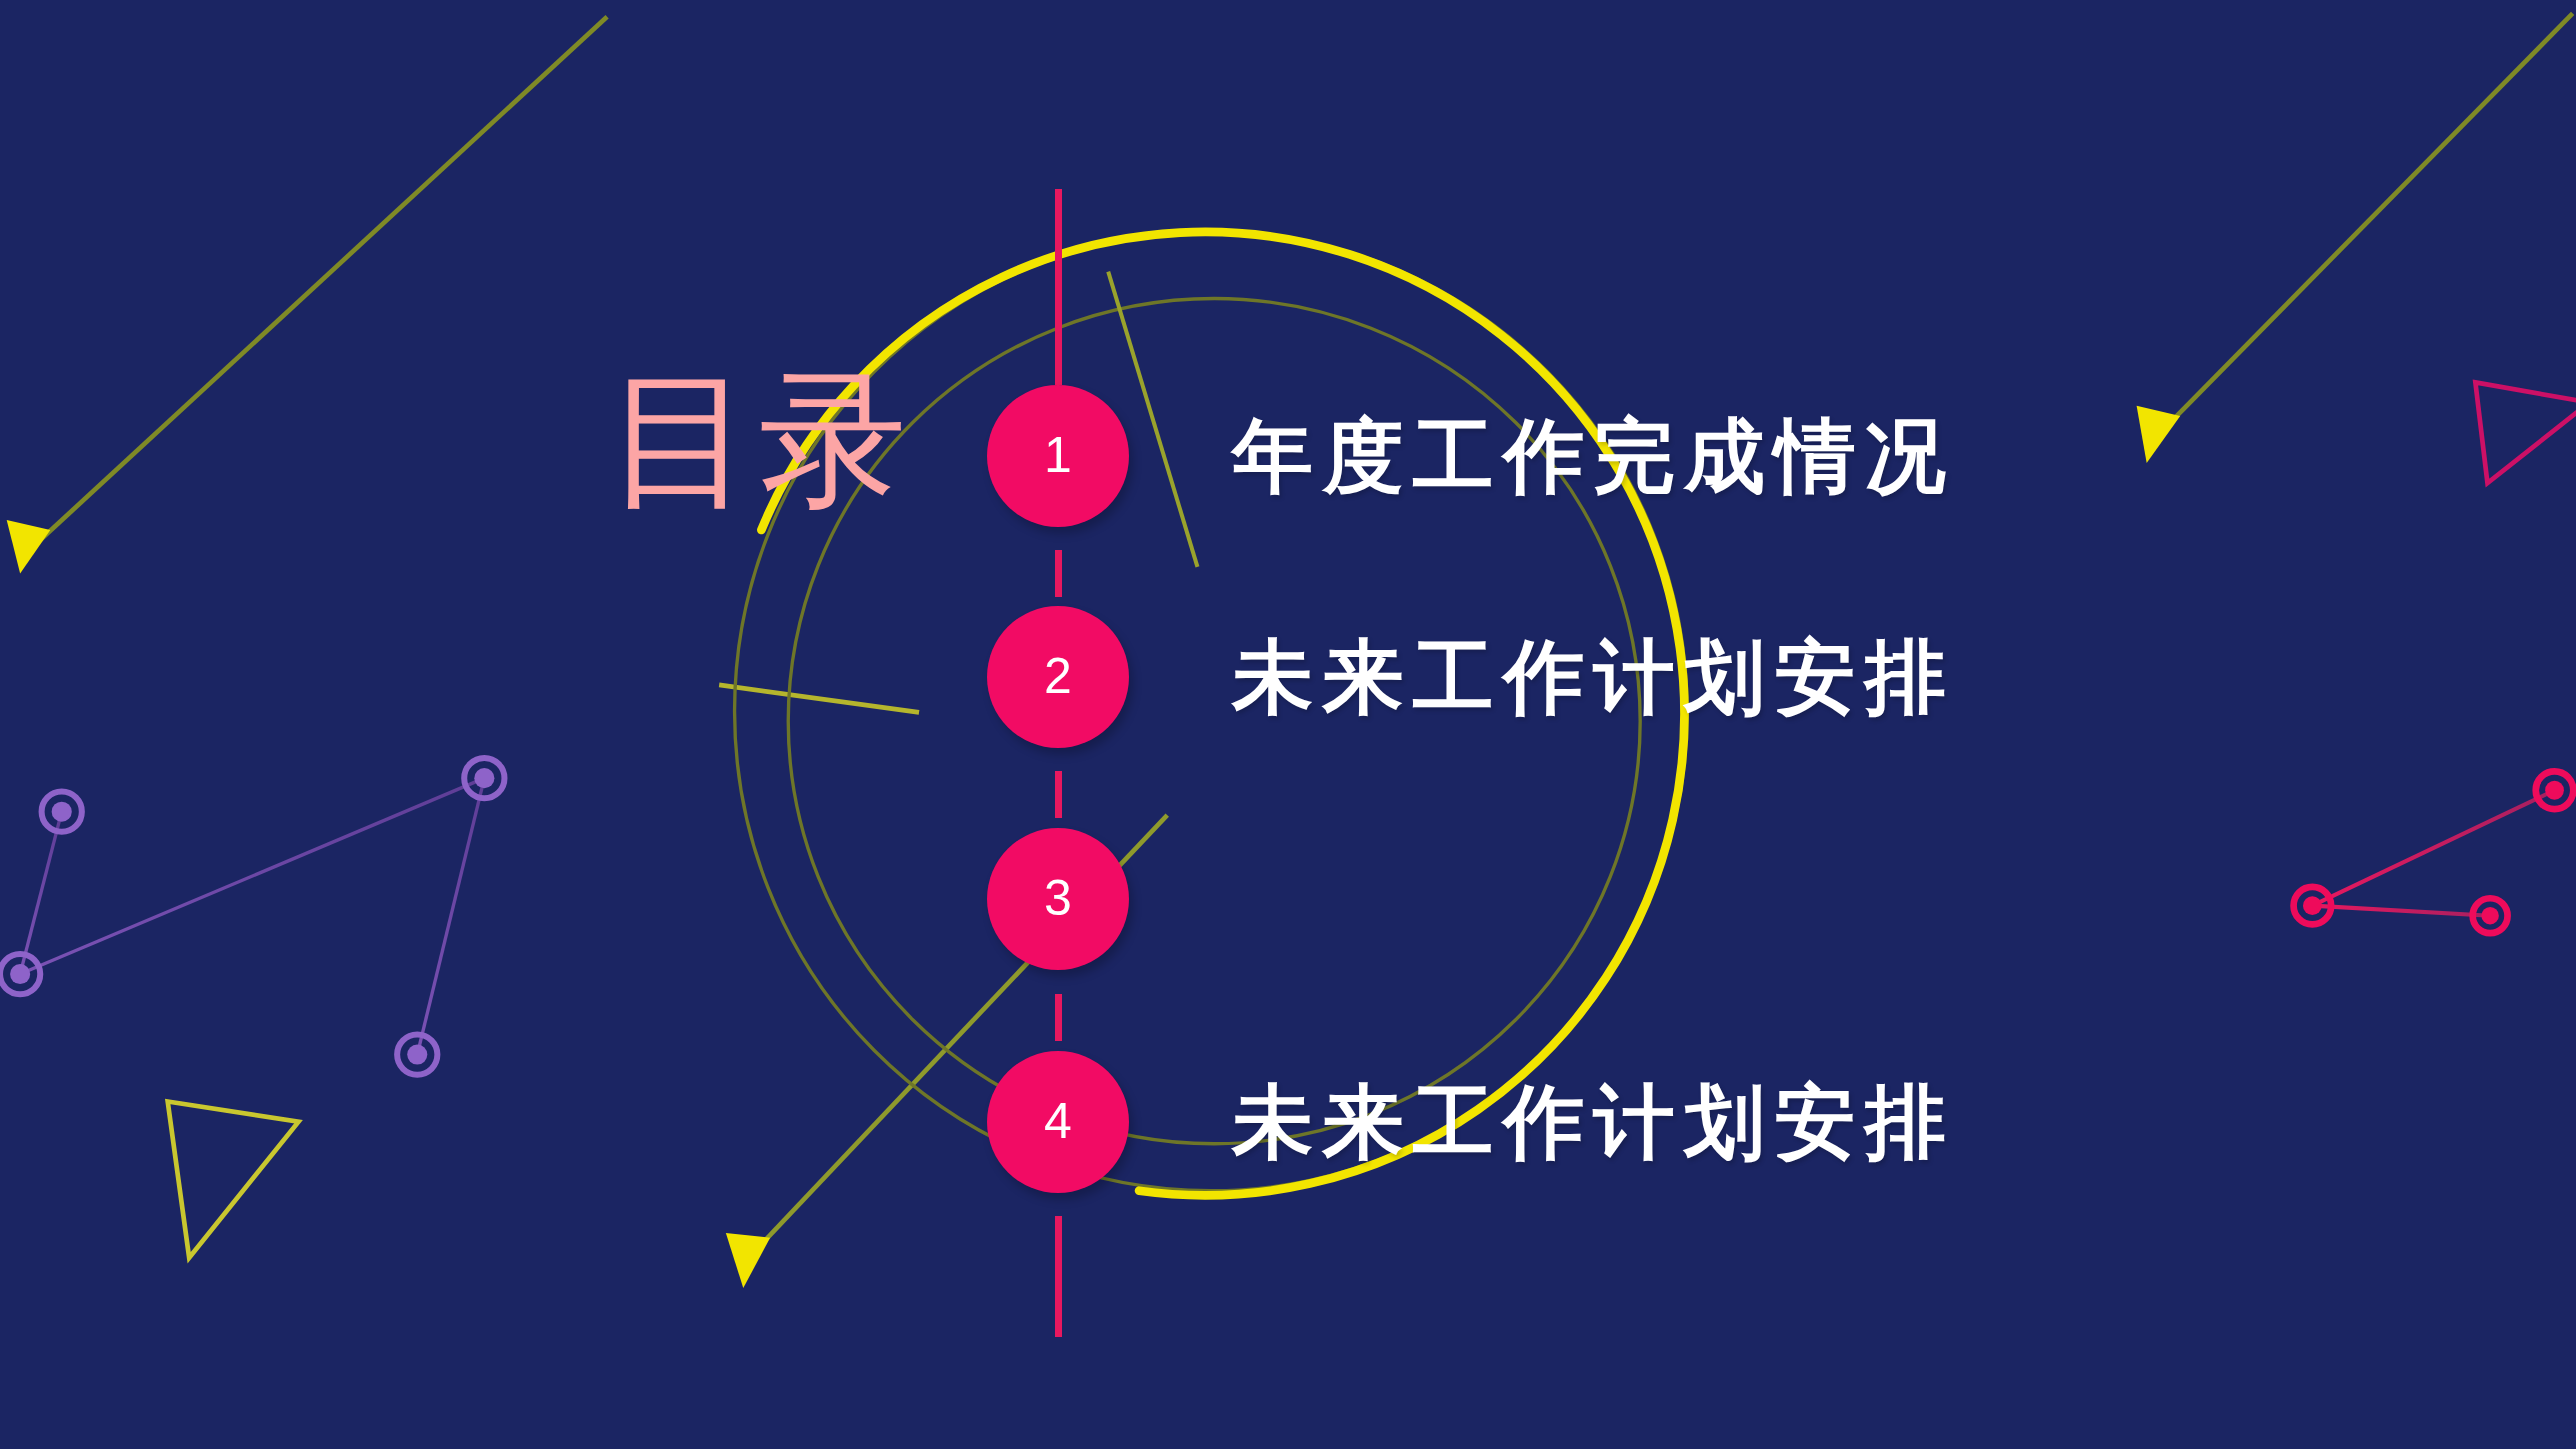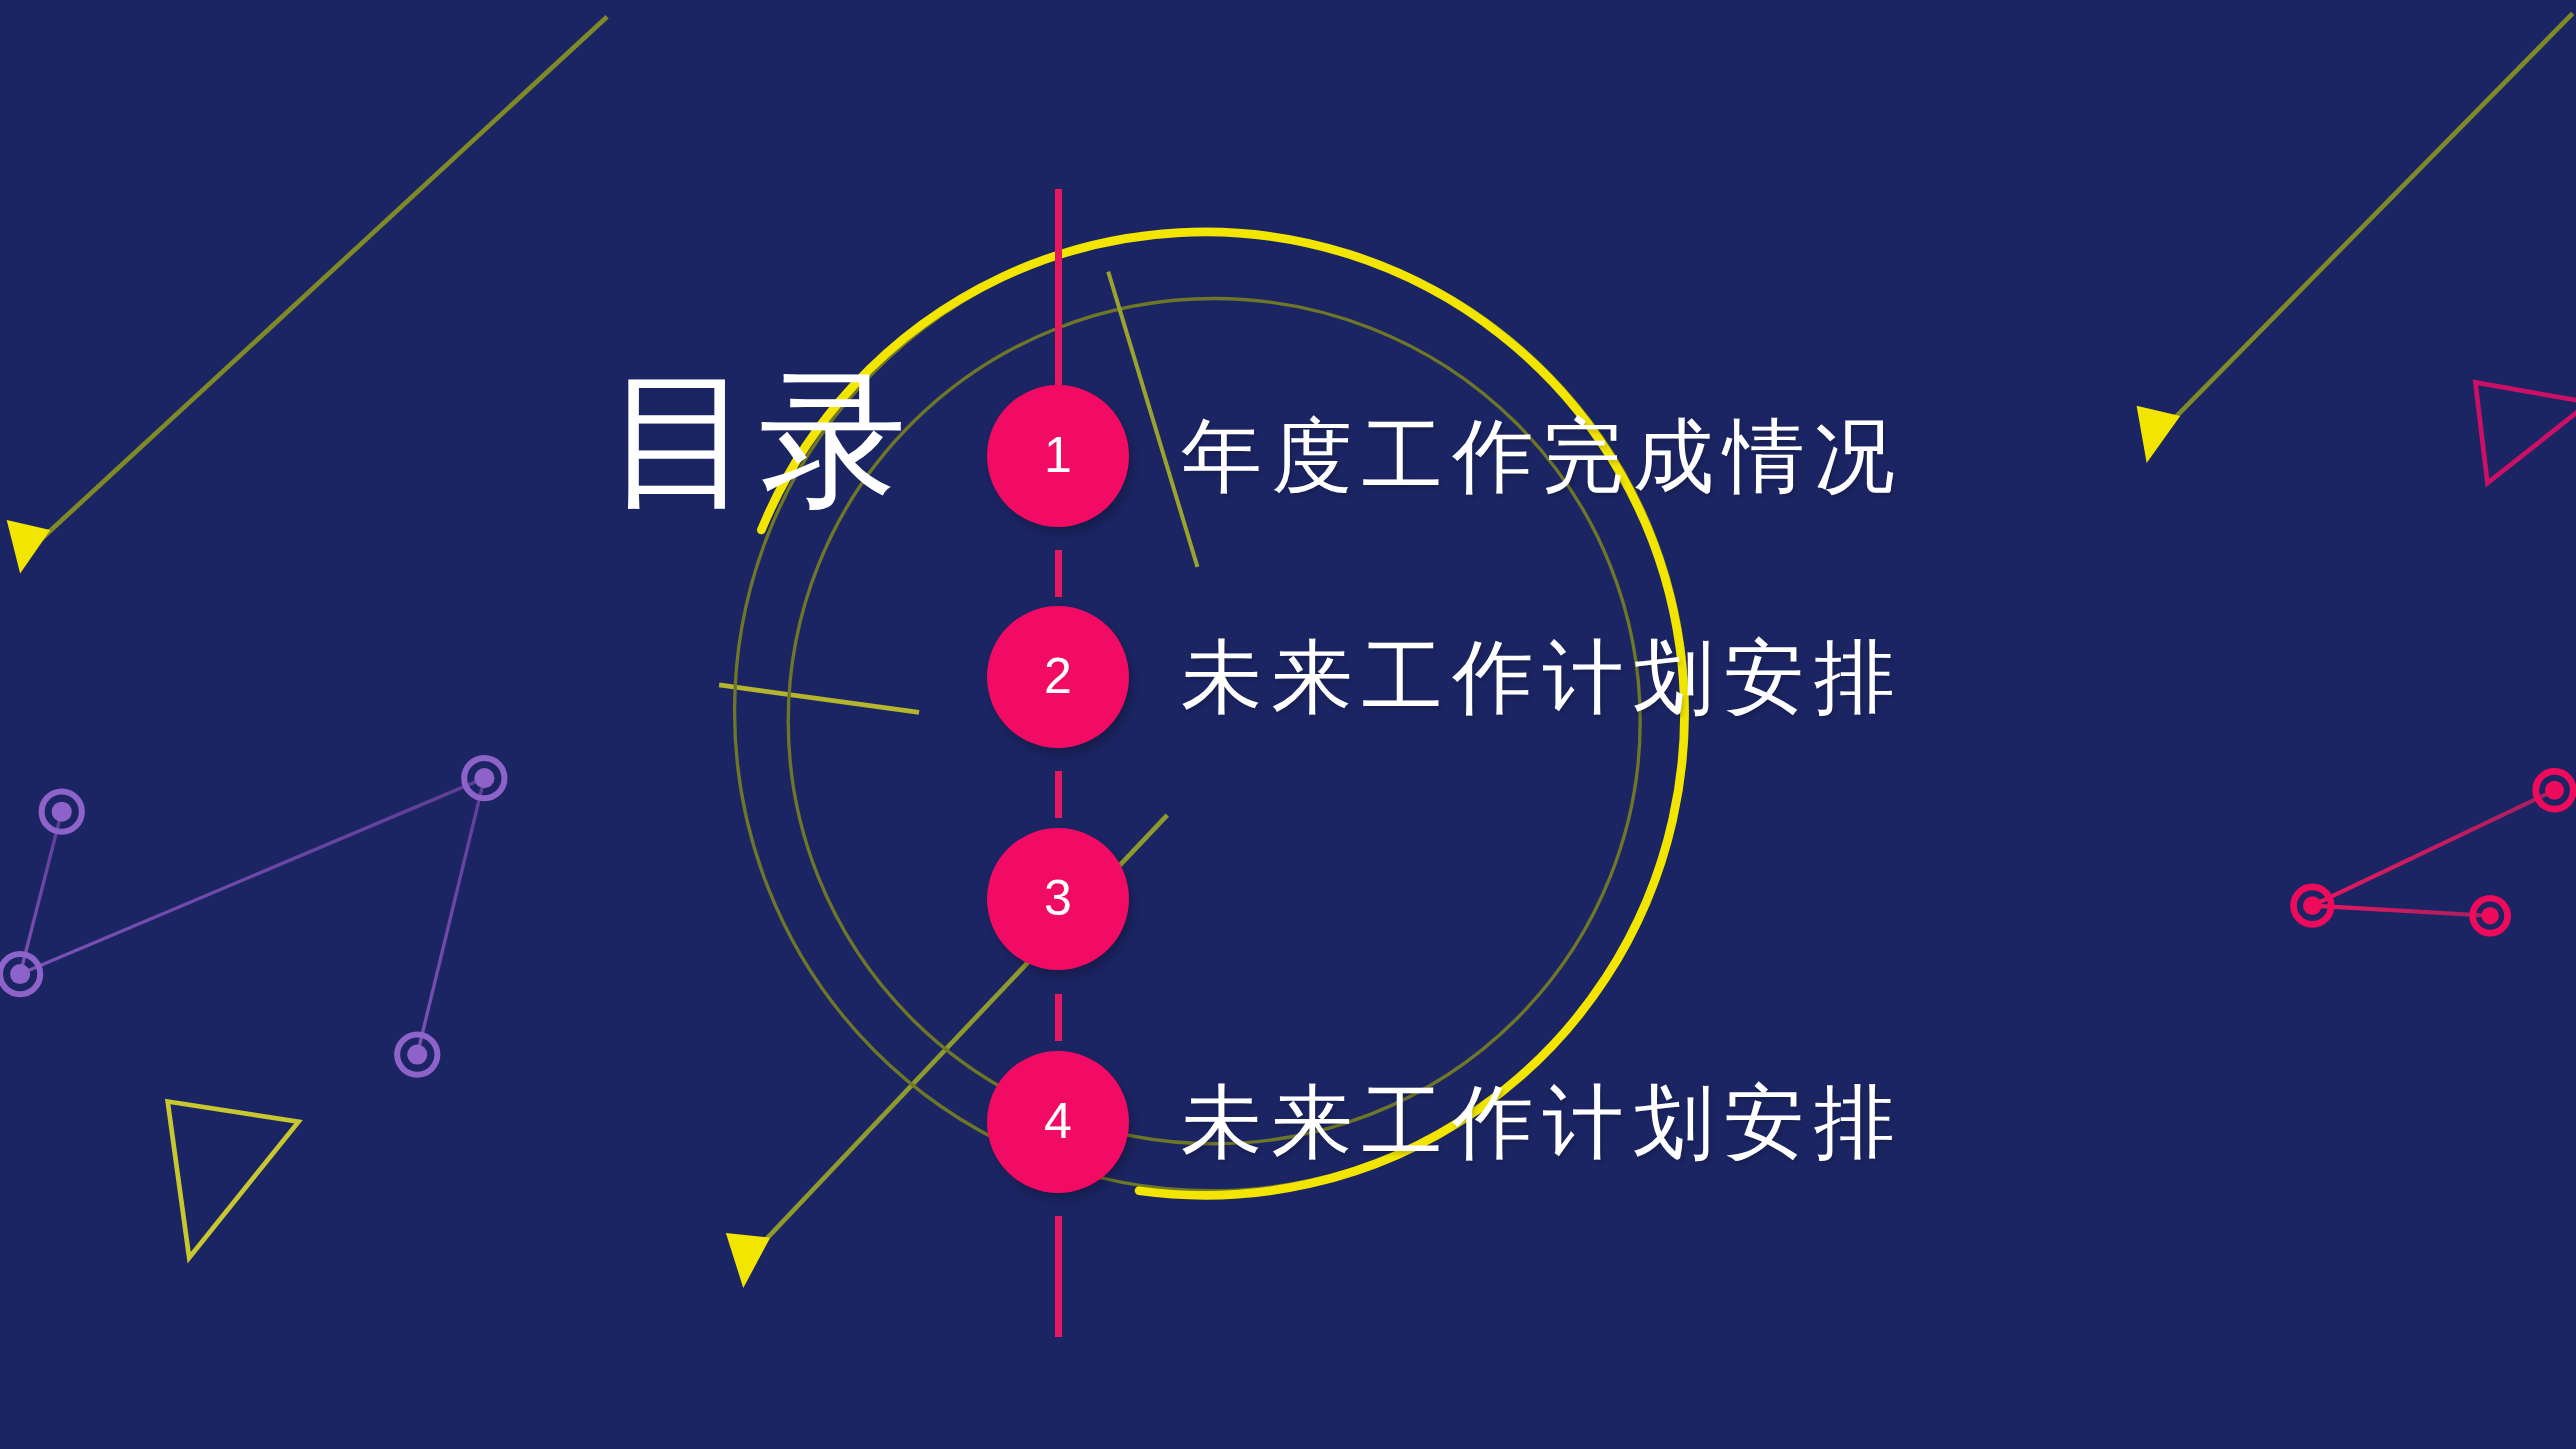--- a/index.html
+++ b/index.html
@@ -22,21 +22,21 @@
     height: 1449px;
     pointer-events: none;
   }
   
   #toc-title {
     position: absolute;
     left: 607px;
     top: 366px;
     font-size: 148px;
     line-height: 1;
-    color: #ffffff;
+    color: #fca5a5;
     font-weight: 400;
     letter-spacing: 4px;
     white-space: nowrap;
     z-index: 6;
   }
   
   #toc-list {
     position: absolute;
     left: 0;
     top: 0;
@@ -70,25 +70,25 @@
     justify-content: center;
   }
   .num-badge span {
     color: #ffffff;
     font-size: 50px;
     line-height: 1;
     font-weight: 400;
     transform: translateY(-1.3px);
   }
   .toc-label {
-    margin-left: 52px;
+    margin-left: 103px;
     color: #ffffff;
     font-size: 81px;
     line-height: 1;
-    font-weight: 400;
+    font-weight: 700;
     letter-spacing: 9.4px;
     white-space: nowrap;
     text-shadow: 2px 2.7px 4px rgba(0,0,0,0.18);
   }
   
   .dash {
     position: absolute;
     left: 1055px;
     width: 7.4px;
     background: #e8185f;

